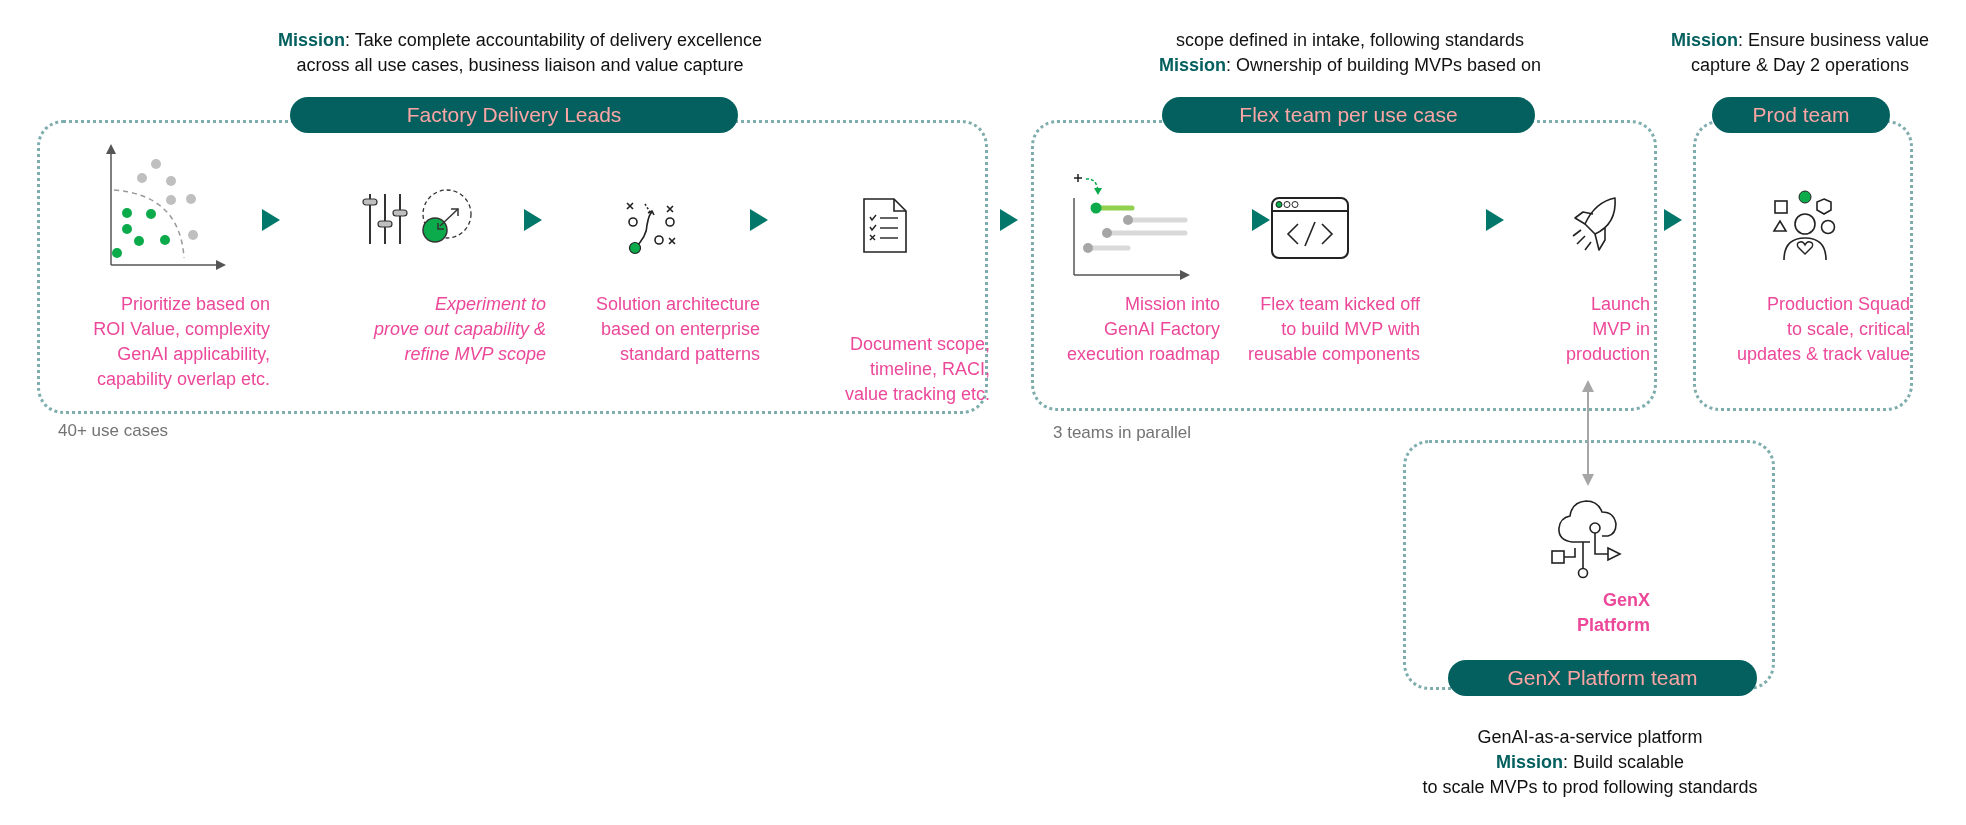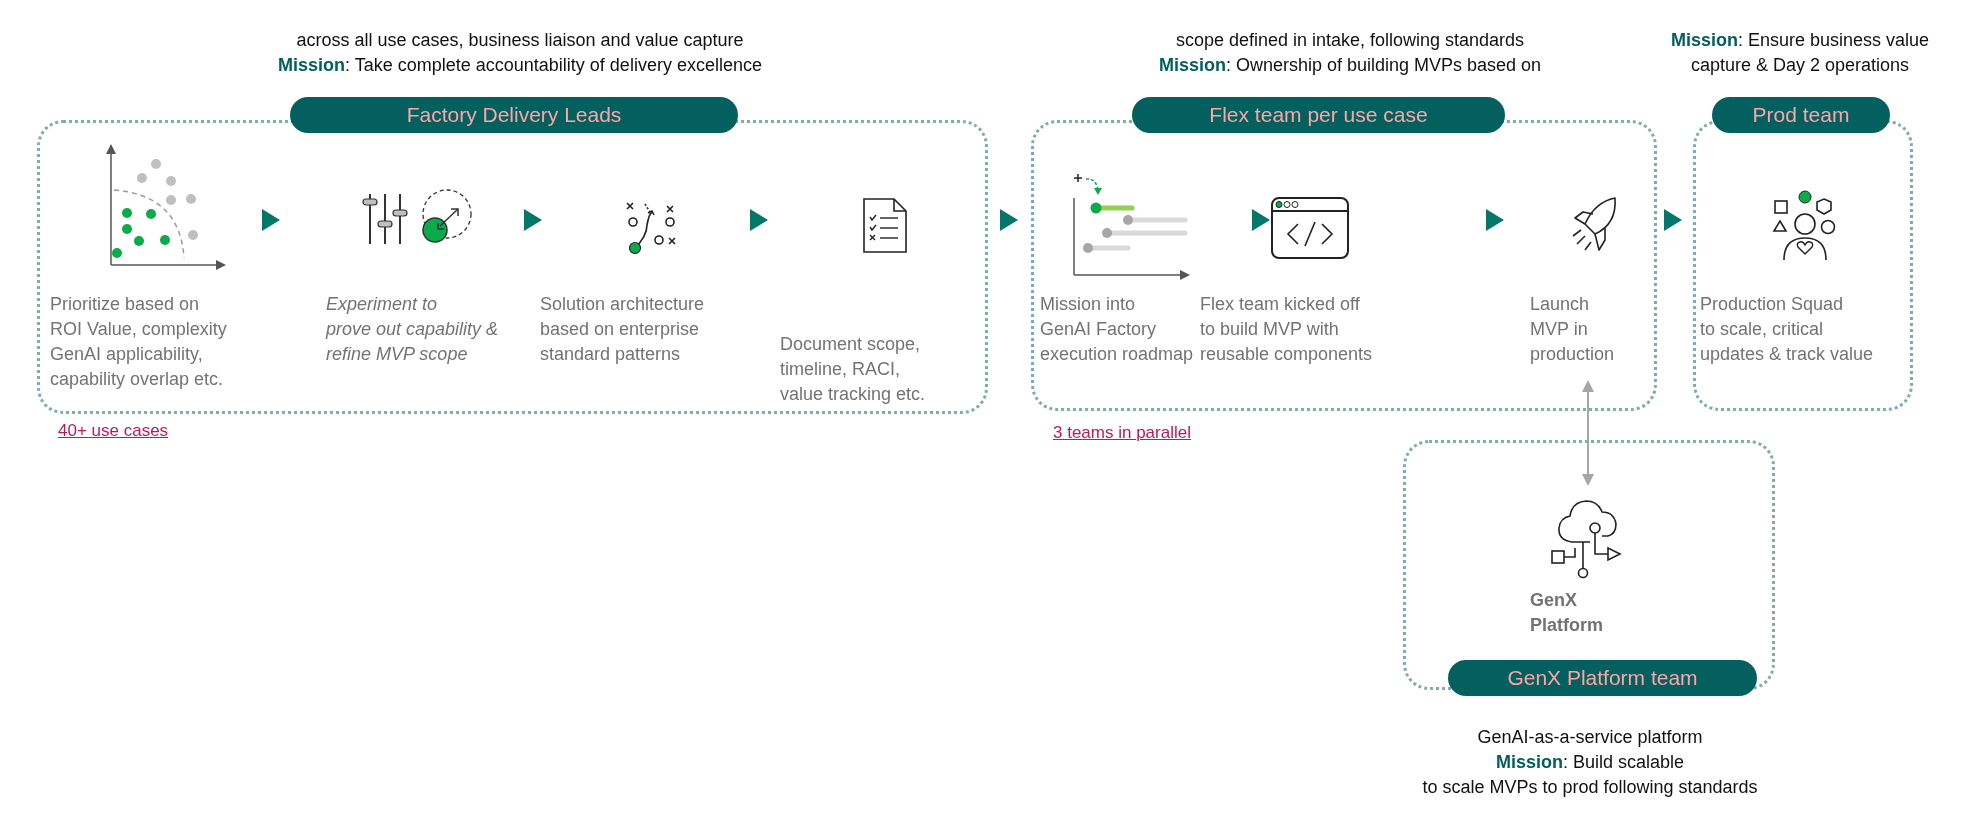--- a/index.html
+++ b/index.html
@@ -3,32 +3,32 @@
 <meta charset="utf-8">
 <style>
   html, body { margin:0; padding:0; background:#ffffff; }
   body { width:1966px; height:825px; position:relative; overflow:hidden;
          font-family:"Liberation Sans", sans-serif; color:#000; }
   .mission { position:absolute; text-align:center; font-size:18px; line-height:25px; color:#111; }
   .mission .kw { color:#03605F; font-weight:bold; }
   .box { position:absolute; border:3px dotted #7FADAD; border-radius:26px; box-sizing:border-box; }
   .pill { position:absolute; background:#03605F; color:#fca5a5; border-radius:22px; height:36px;
           display:flex; align-items:center; justify-content:center; font-size:21px; }
-  .step-text { position:absolute; text-align:left; font-size:18px; line-height:25px; color:#737373; }
-  .note { position:absolute; font-size:17px; color:#be185d;text-decoration:underline; }
+  .step-text { position:absolute; text-align:right; font-size:18px; line-height:25px; color:#ec4899; }
+  .note { position:absolute; font-size:17px; color:#737373; }
   .tri { position:absolute; width:0; height:0; border-top:11px solid transparent;
          border-bottom:11px solid transparent; border-left:18px solid #03786A; }
   svg.icon { position:absolute; overflow:visible; }
 </style>
 </head>
 <body>
 
 <div class="mission" style="left:240px; top:28px; width:560px;">
+  <div><span class="kw">Mission</span><span>: Take complete accountability of delivery excellence</span></div>
   <div>across all use cases, business liaison and value capture</div>
-  <div><span class="kw">Mission</span><span>: Take complete accountability of delivery excellence</span></div>
 </div>
 <div class="mission" style="left:1110px; top:28px; width:480px;">
   <div>scope defined in intake, following standards</div>
   <div><span class="kw">Mission</span><span>: Ownership of building MVPs based on</span></div>
 </div>
 <div class="mission" style="left:1640px; top:28px; width:320px;">
   <div><span class="kw">Mission</span><span>: Ensure business value</span></div>
   <div>capture &amp; Day 2 operations</div>
 </div>
 <div class="mission" style="left:1400px; top:725px; width:380px;">
@@ -36,21 +36,21 @@
   <div><span class="kw">Mission</span><span>: Build scalable</span></div>
   <div>to scale MVPs to prod following standards</div>
 </div>
 
 <div class="box" style="left:37px; top:120px; width:951px; height:294px;"></div>
 <div class="box" style="left:1031px; top:120px; width:626px; height:291px;"></div>
 <div class="box" style="left:1693px; top:120px; width:220px; height:291px;"></div>
 <div class="box" style="left:1403px; top:440px; width:372px; height:250px;"></div>
 
 <div class="pill" style="left:290px; top:97px; width:448px;">Factory Delivery Leads</div>
-<div class="pill" style="left:1132px; top:97px; width:373px;text-align:right;">Flex team per use case</div>
+<div class="pill" style="left:1162px; top:97px; width:373px;text-align:right;">Flex team per use case</div>
 <div class="pill" style="left:1712px; top:97px; width:178px;">Prod team</div>
 <div class="pill" style="left:1448px; top:660px; width:309px;">GenX Platform team</div>
 
 <div class="note" style="left:58px; top:421px;">40+ use cases</div>
 <div class="note" style="left:1053px; top:423px;">3 teams in parallel</div>
 
 <div class="tri" style="left:262px; top:209px;"></div>
 <div class="tri" style="left:524px; top:209px;"></div>
 <div class="tri" style="left:750px; top:209px;"></div>
 <div class="tri" style="left:1000px; top:209px;"></div>

